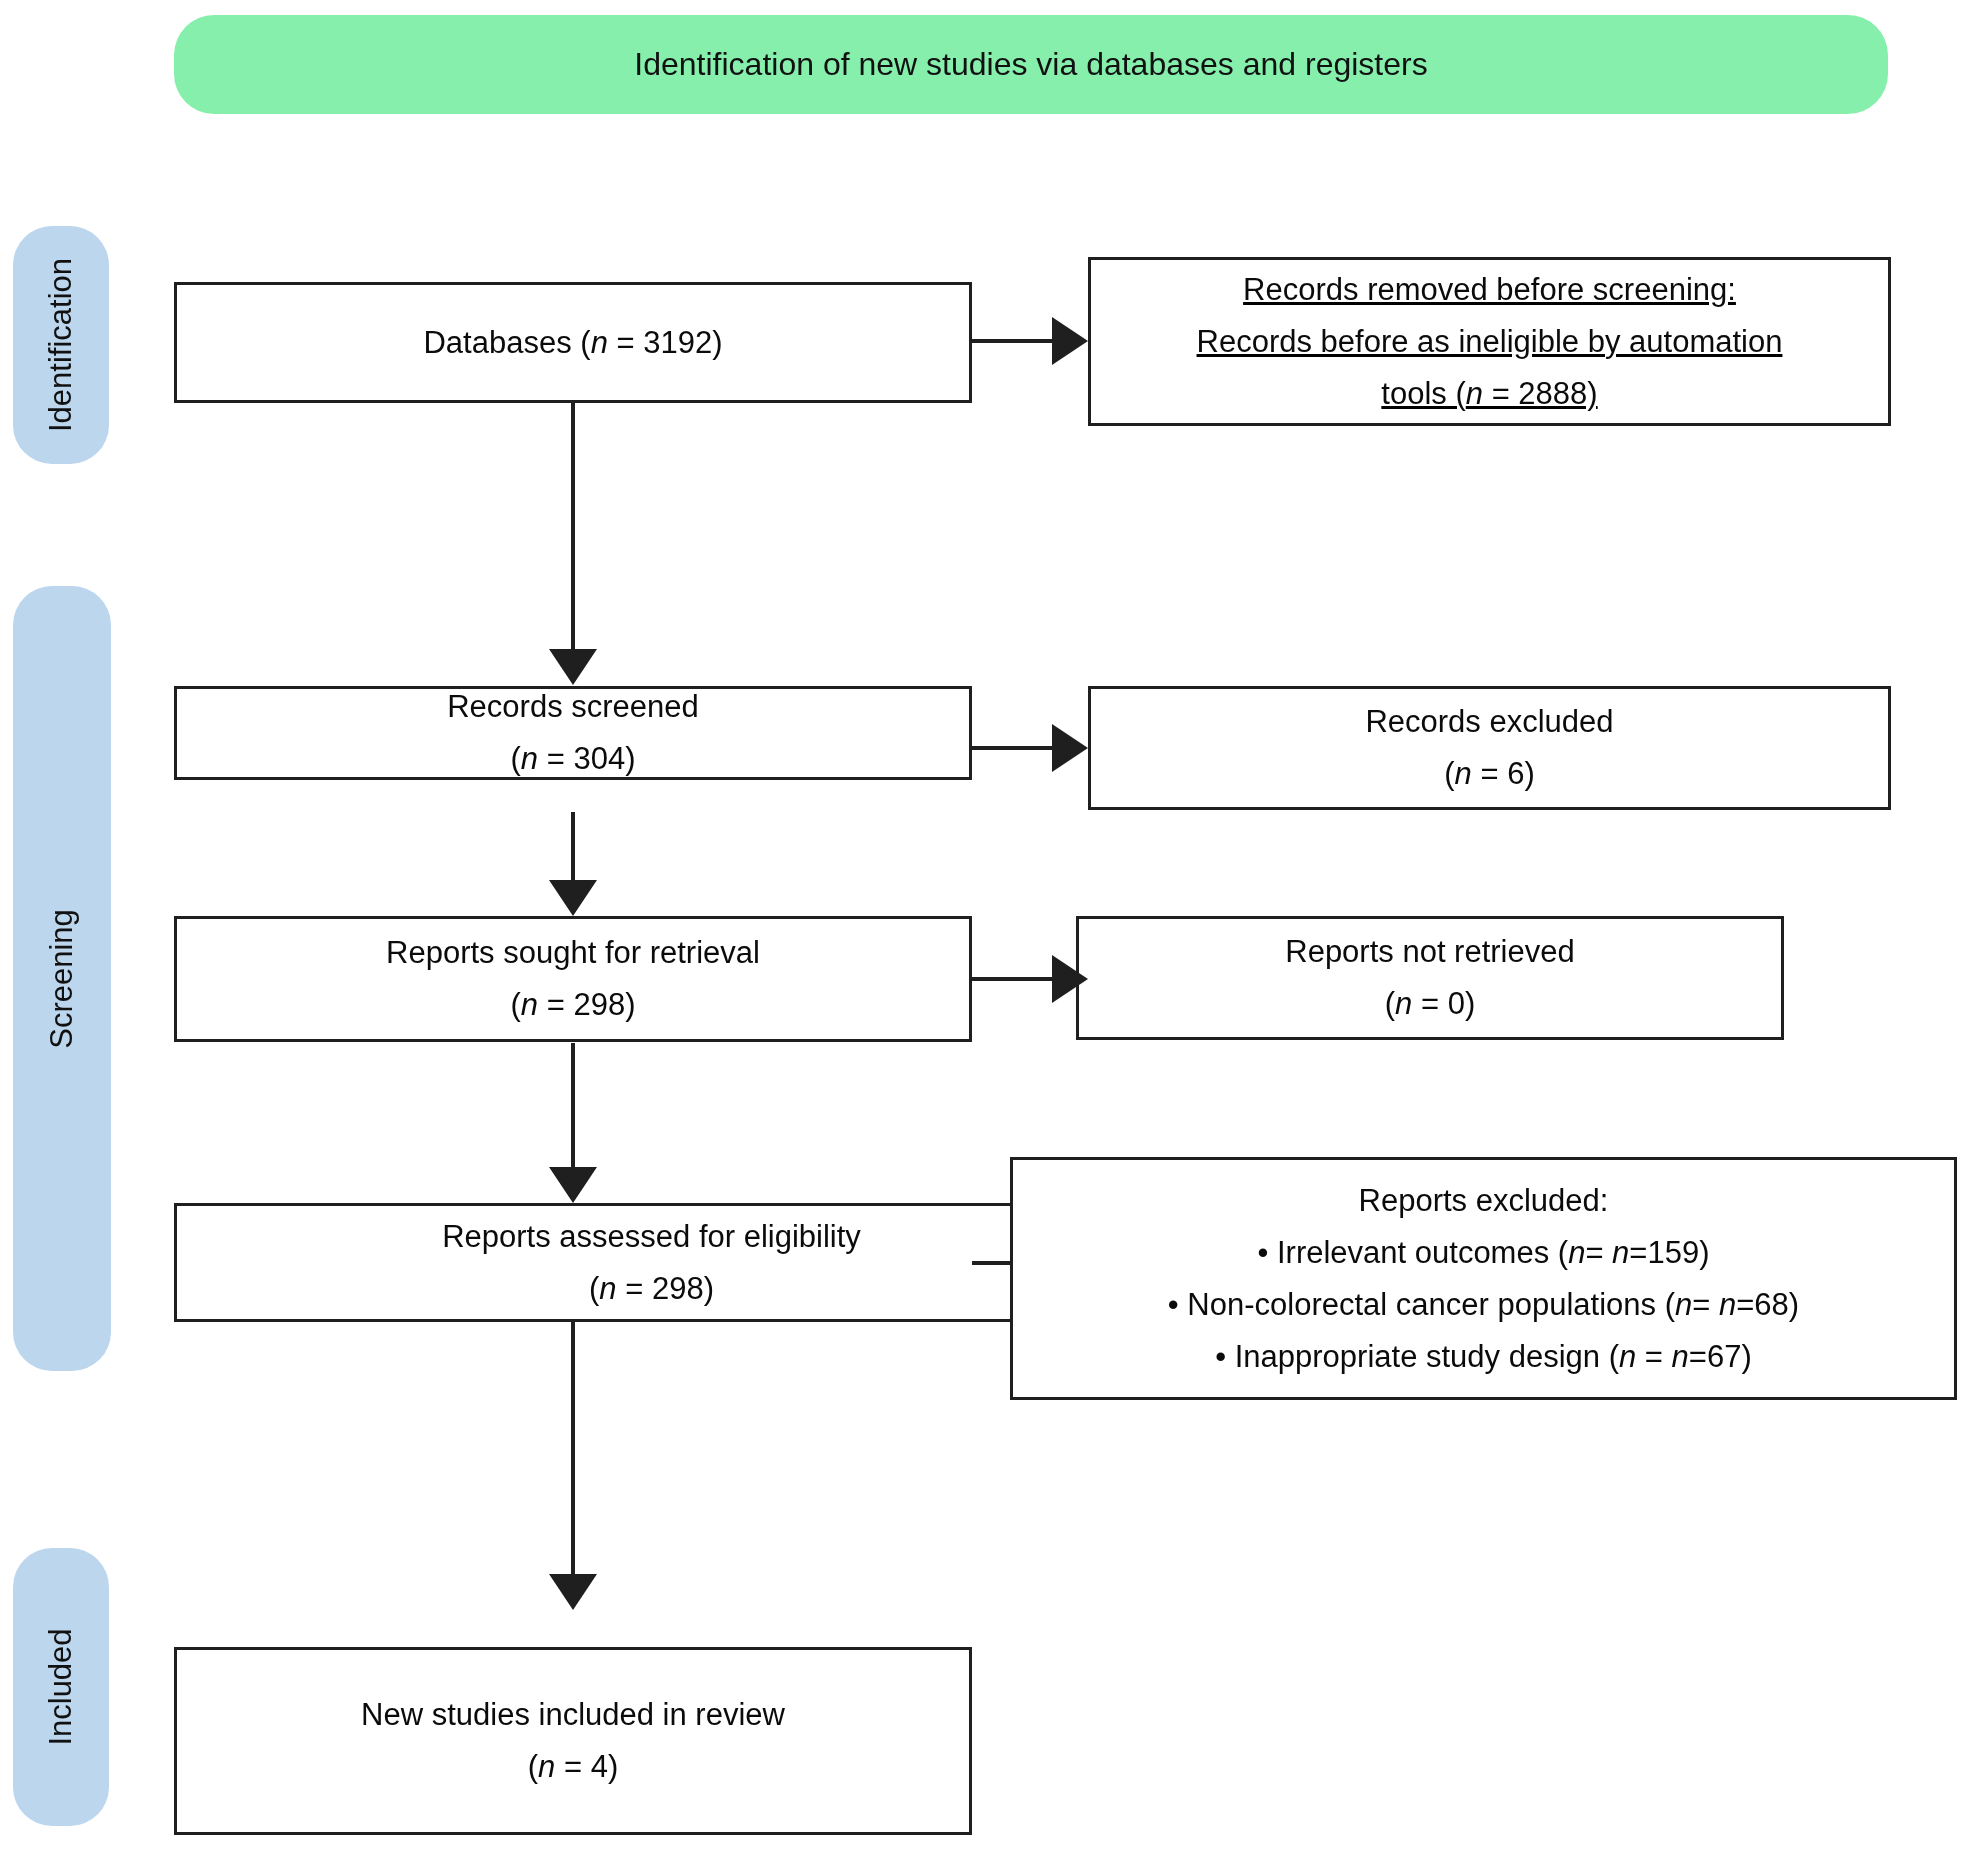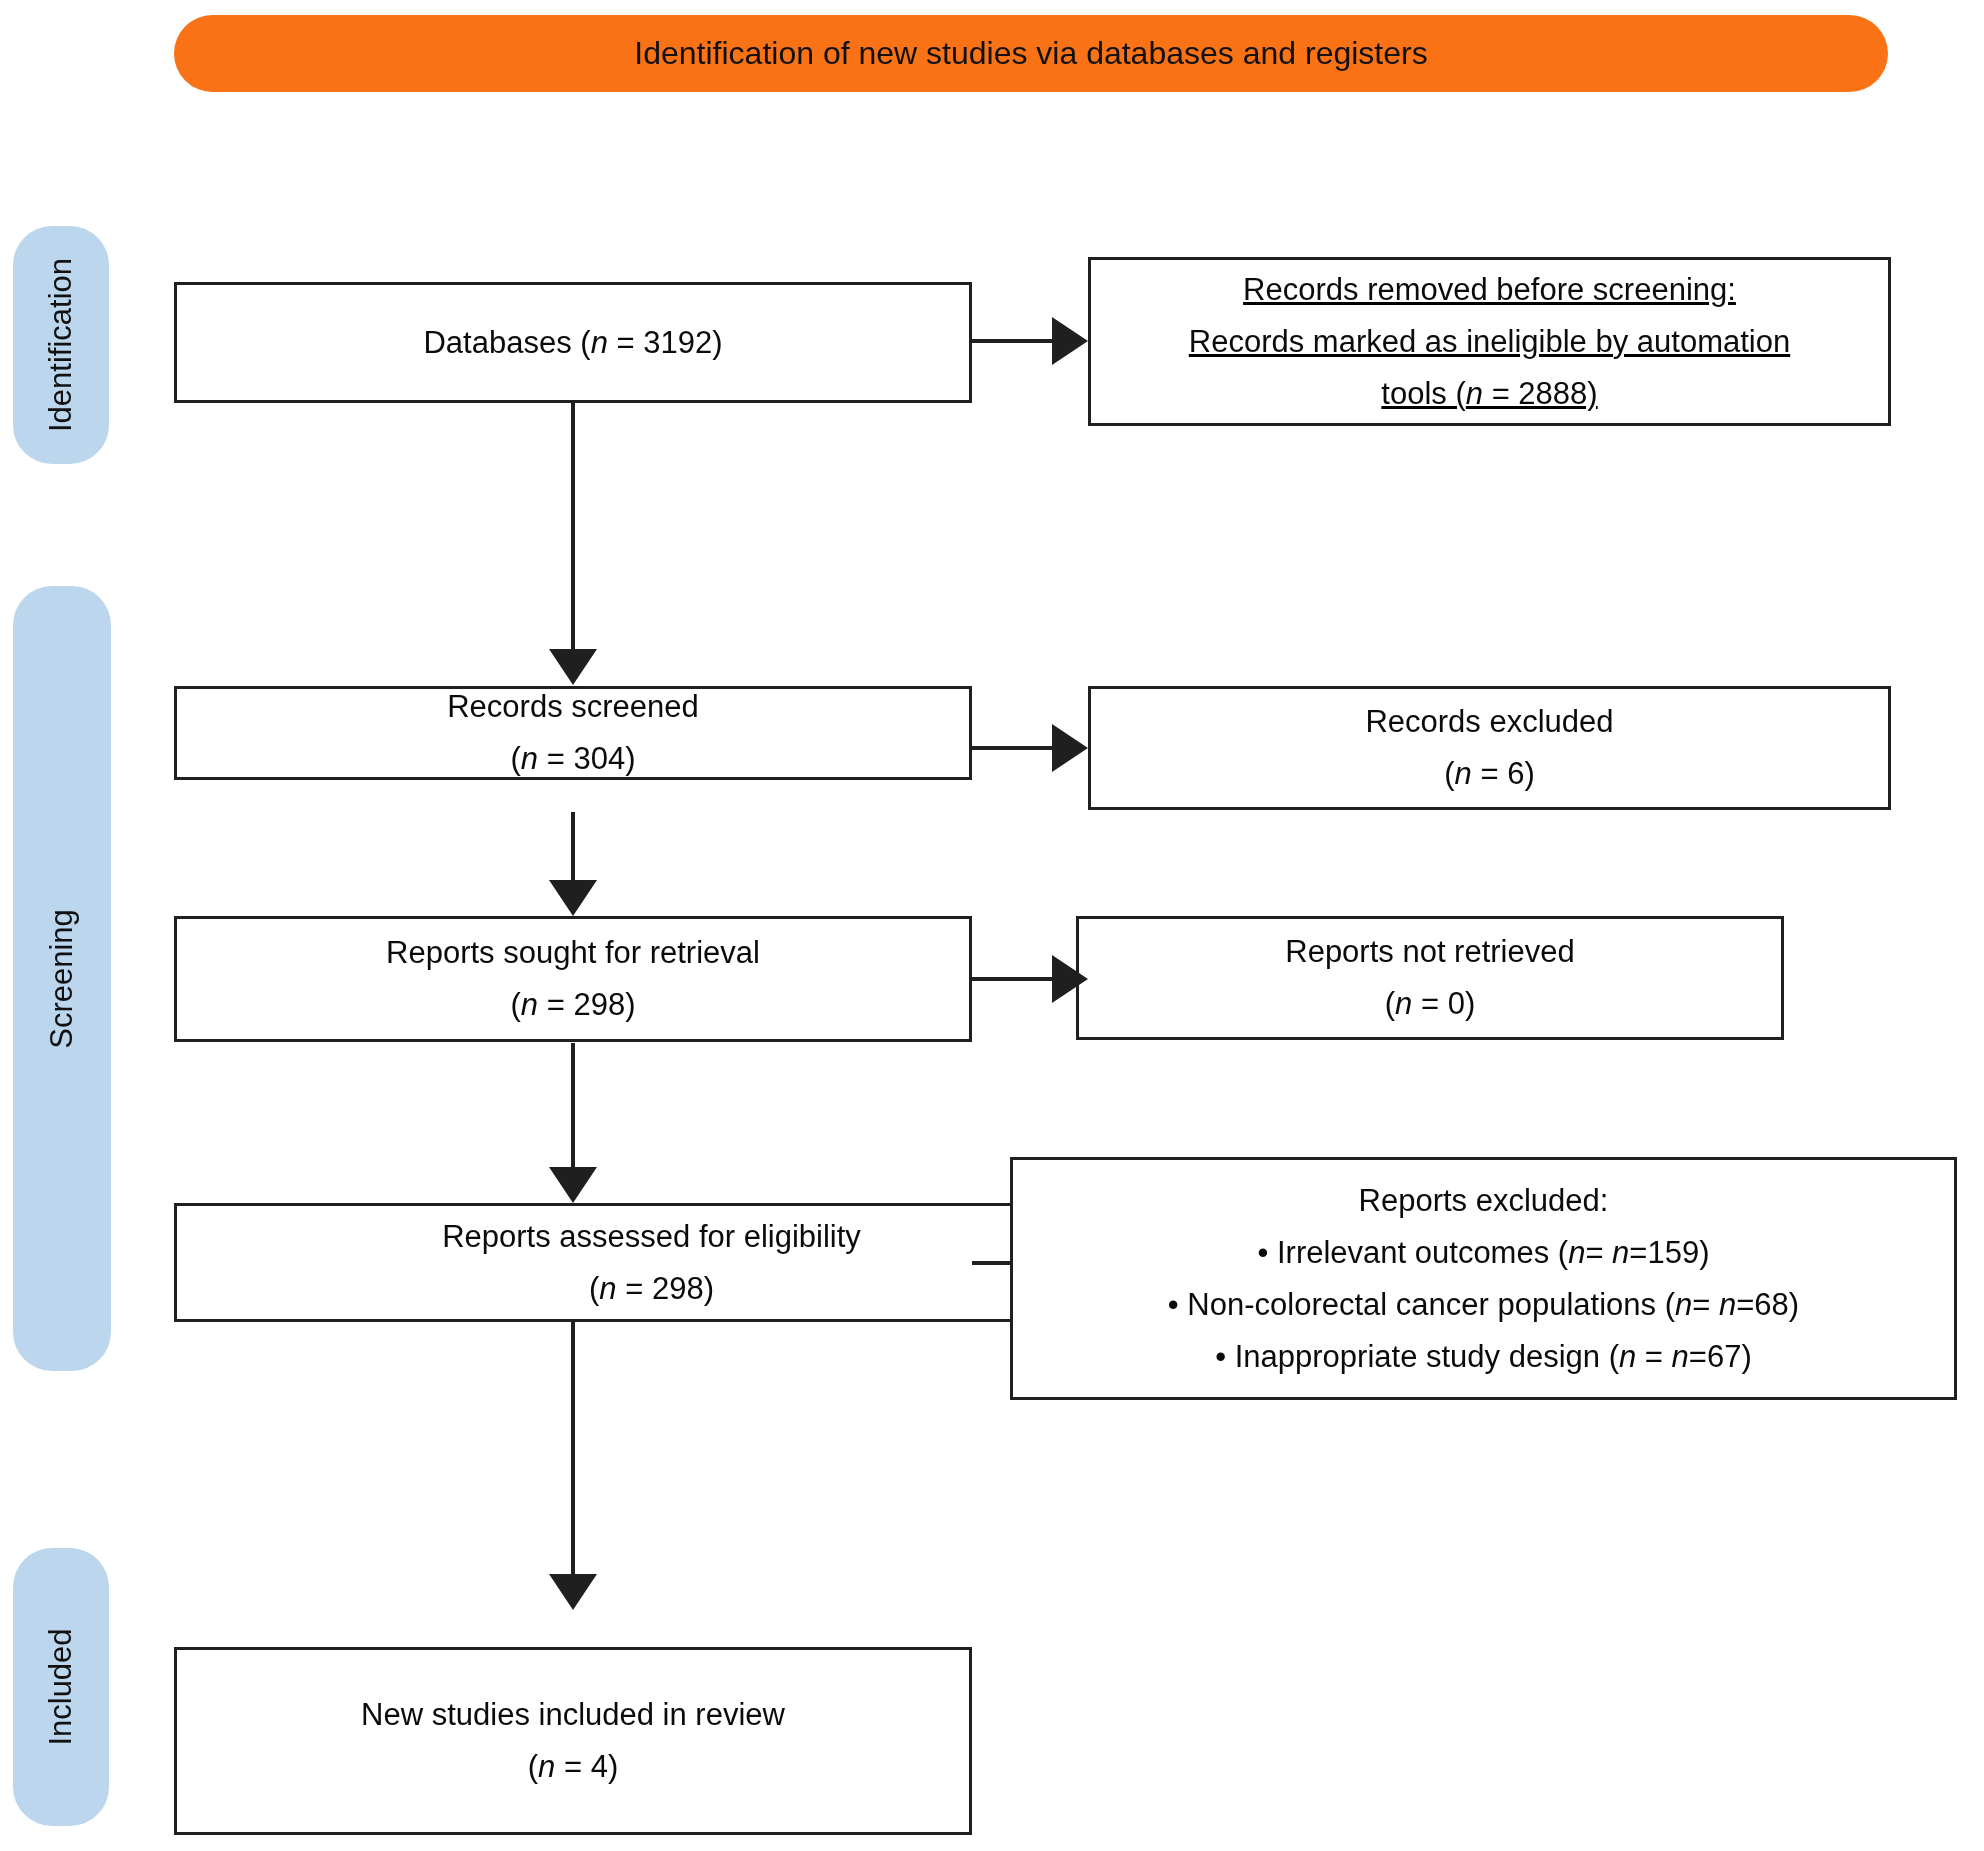--- a/index.html
+++ b/index.html
@@ -2,22 +2,22 @@
 <html style="font-size:8px"><head>
 <meta charset="utf-8">
 <title>Flow Diagram</title>
 <style>
   html,body{margin:0;padding:0;background:#ffffff;}
   .canvas{
     position:relative;width:1985px;height:1851px;background:#ffffff;
     font-family:"Liberation Sans",sans-serif;color:#000;
   }
   .banner{
-    position:absolute;left:174px;top:15px;width:1714px;height:77px;
-    background:#f97316;border-radius:40px;
+    position:absolute;left:174px;top:15px;width:1714px;height:99px;
+    background:#86efac;border-radius:40px;
     display:flex;align-items:center;justify-content:center;
   }
   .banner-text{font-size:32px;color:#111;}
   .pill{
     position:absolute;background:#BCD6EE;border-radius:39px;
     display:flex;align-items:center;justify-content:center;
   }
   .pill-text{
     transform:rotate(-90deg);white-space:nowrap;font-size:31px;color:#111;
   }
@@ -58,21 +58,21 @@
   </div>
   <div class="pill" style="left:12.6px;top:1548px;width:96px;height:278px;">
     <span class="pill-text">Included</span>
   </div>
 
   <div class="box" style="left:174px;top:282px;width:798px;height:121px;">
     <div class="bline">Databases (<i>n</i> = 3192)</div>
   </div>
   <div class="box" style="left:1088px;top:257px;width:803px;height:169px;text-decoration:underline;">
     <div class="bline">Records removed before screening:</div>
-    <div class="bline">Records marked as ineligible by automation</div>
+    <div class="bline">Records before as ineligible by automation</div>
     <div class="bline">tools (<i>n</i> = 2888)</div>
   </div>
 
   <div class="box" style="left:174px;top:686px;width:798px;height:94px;">
     <div class="bline">Records screened</div>
     <div class="bline">(<i>n</i> = 304)</div>
   </div>
   <div class="box" style="left:1088px;top:686px;width:803px;height:124px;">
     <div class="bline">Records excluded</div>
     <div class="bline">(<i>n</i> = 6)</div>

